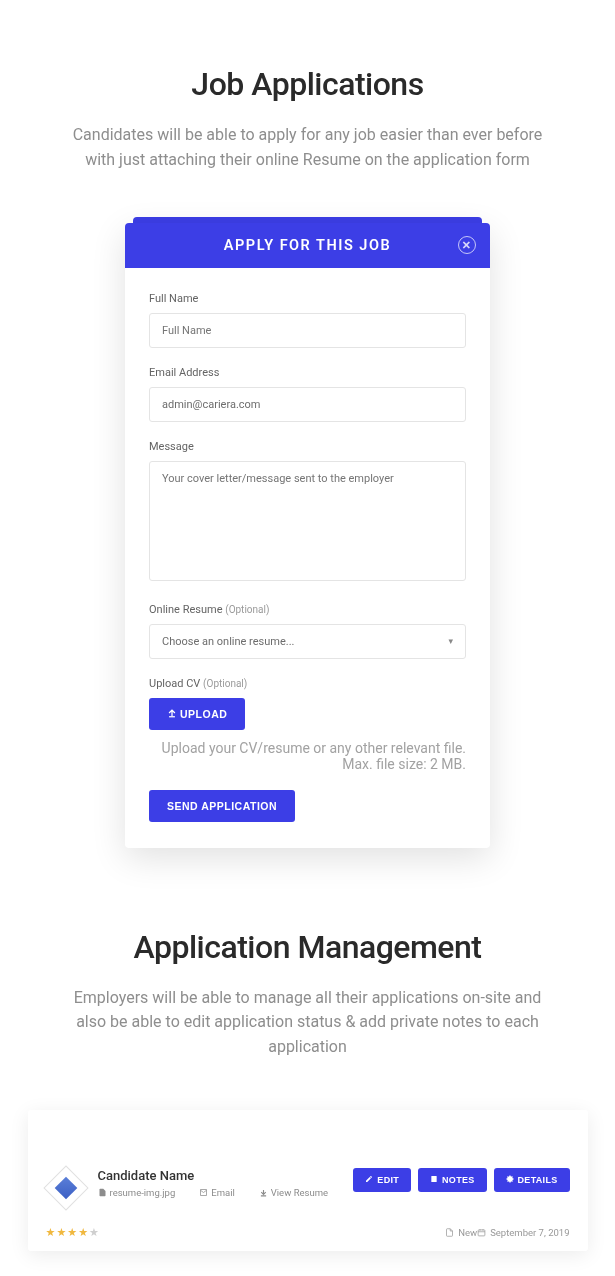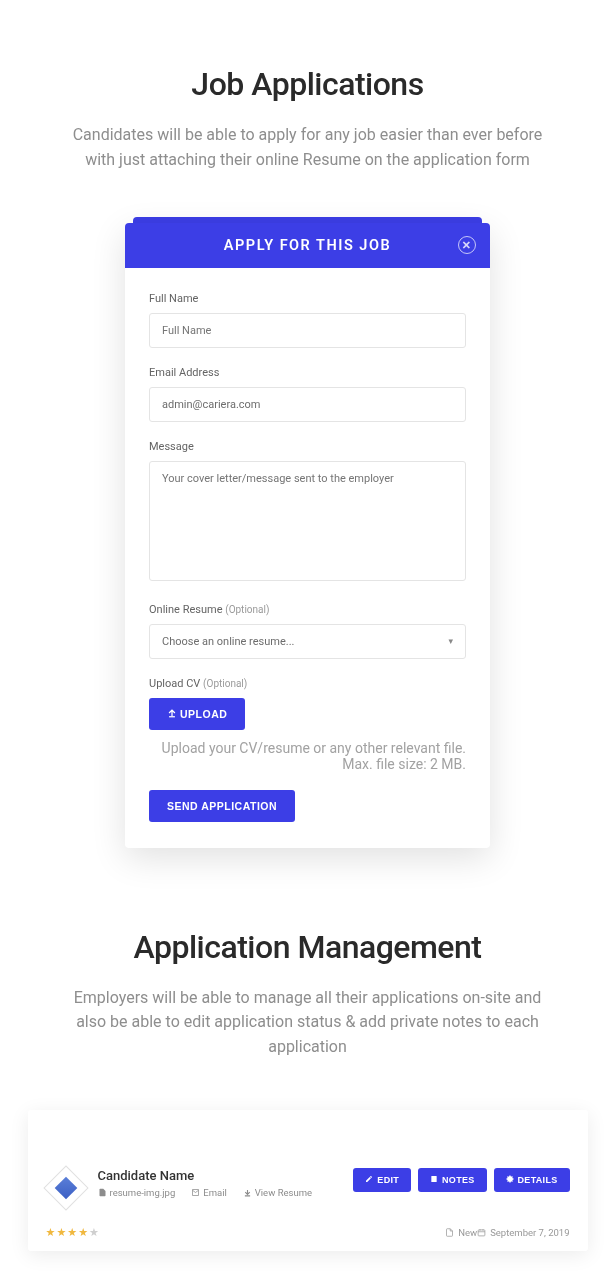--- a/index.html
+++ b/index.html
@@ -177,21 +177,21 @@
   transform: rotate(-45deg) rotate(45deg);
 }
 .cand-name {
   font-size: 13px;
   color: #333;
   font-weight: 500;
   margin-bottom: 4px;
 }
 .cand-meta {
   display: flex;
-  gap: 16px;
+  gap: 24px;
   font-size: 9.5px;
   color: #8c8c8c;
 }
 .cand-meta span { display: inline-flex; align-items: center; gap: 3px; }
 .mgmt-actions {
   display: flex;
   gap: 7px;
 }
 .action-btn {
   background: #3c3ee6;

